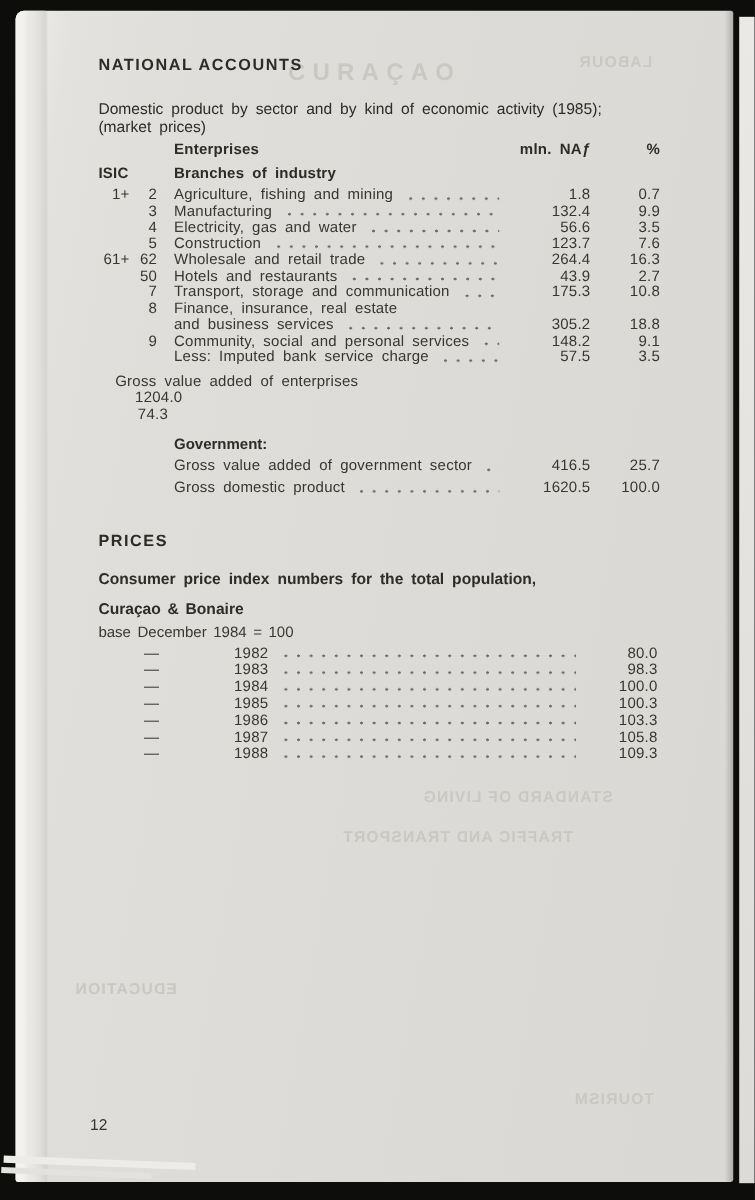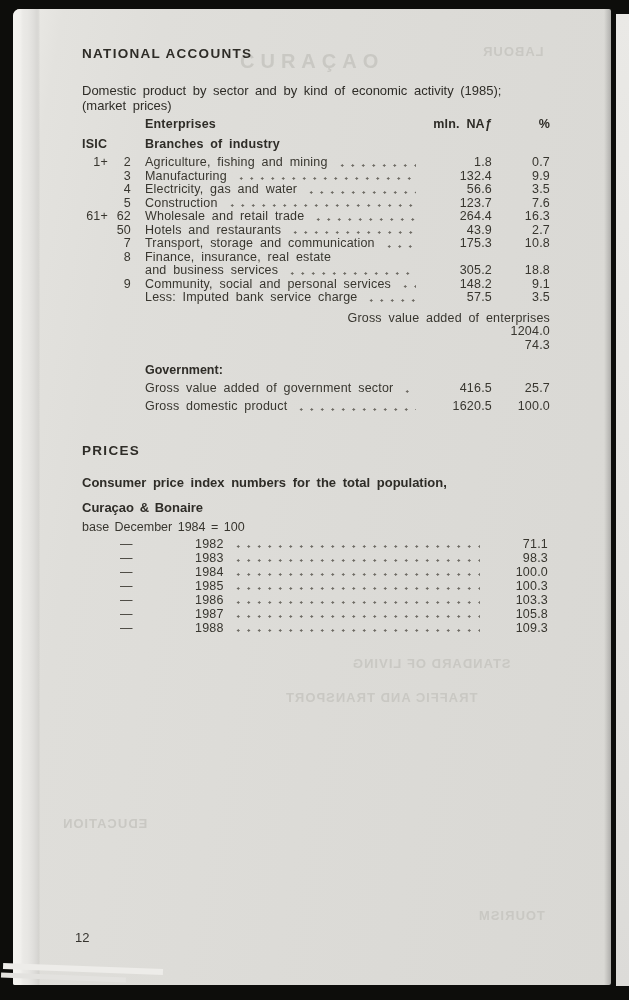--- a/index.html
+++ b/index.html
@@ -19,21 +19,21 @@
   .stack2{position:absolute;left:1px;top:975px;width:125px;height:5px;background:#e3e2df;transform:rotate(2.2deg);}
   
   .ghost{position:absolute;color:#c9c8c3;font-weight:700;white-space:nowrap;filter:blur(0.5px);}
   .ghost.mir{transform:scaleX(-1);}
   
   .content{position:absolute;left:69px;top:38px;width:470px;}
   .h1{font-size:13.5px;line-height:14px;font-weight:700;letter-spacing:1.3px;color:#2e2c27;}
   .h1.first{margin:0 0 22px 0;}
   .h1.prices-h{margin:30px 0 18px 0;}
   .title{font-size:13px;line-height:15px;font-weight:400;word-spacing:3px;margin-bottom:5px;color:#2e2c27;}
-  .trow{display:flex;align-items:flex-end;line-height:13.5px;font-size:12.5px;
+  .trow{display:flex;align-items:flex-start;line-height:13.5px;font-size:12.5px;
         letter-spacing:0.2px;word-spacing:3px;padding-right:2px;}
   .thead{font-weight:700;margin-bottom:6px;color:#2e2c27;}
   .thead2{font-weight:700;margin-bottom:5px;color:#2e2c27;}
   .c-pre{flex:none;width:26px;text-align:right;}
   .c-main{flex:none;width:23px;text-align:right;}
   .isic{flex:none;width:49px;text-align:left;}
   .lbl{flex:none;margin-left:14px;}
   .leader{flex:1;margin:0 6px 0 9px;align-self:stretch;
         background-image:radial-gradient(circle,#6e6b64 1.05px,rgba(0,0,0,0) 1.2px);
         background-size:10.5px 3px;background-repeat:repeat-x;background-position:0 calc(100% - 3px);}
@@ -210,21 +210,21 @@
       <div class="h1 prices-h">PRICES</div>
       <div class="subtitle">Consumer price index numbers for the total population,</div>
       <div class="region">Curaçao &amp; Bonaire</div>
       <div class="base-note">base December 1984 = 100</div>
       <div id="price-rows">
           <div class="prow">
             <span class="pr-ind"></span>
             <span class="pr-dash">—</span>
             <span class="pr-year">1982</span>
             <span class="leader"></span>
-            <span class="pr-val">71.1</span>
+            <span class="pr-val">80.0</span>
           </div>
           <div class="prow">
             <span class="pr-ind"></span>
             <span class="pr-dash">—</span>
             <span class="pr-year">1983</span>
             <span class="leader"></span>
             <span class="pr-val">98.3</span>
           </div>
           <div class="prow">
             <span class="pr-ind"></span>

